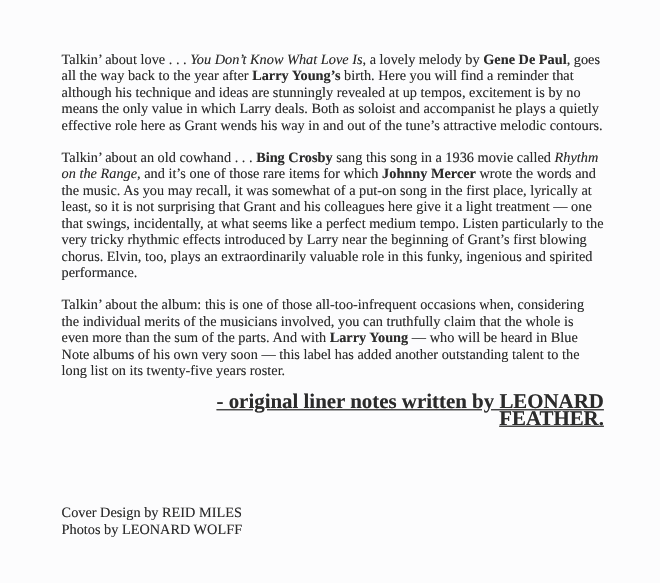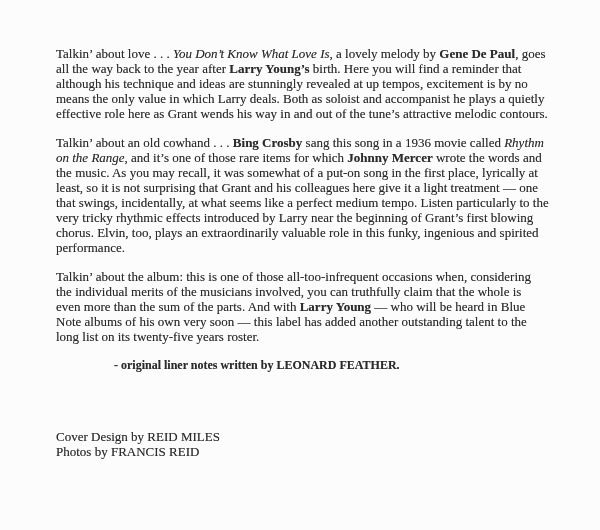--- a/index.html
+++ b/index.html
@@ -31,27 +31,28 @@
   }
   .para {
     margin: 0 0 14px 0;
     padding: 0;
   }
   .seg-normal { font-weight: 400; font-style: normal; }
   .seg-bold   { font-weight: 700; }
   .seg-italic { font-style: italic; }
   .attribution {
     margin: 4px 0 0 58px;
-    text-align: left;
+    text-align: right;
     font-weight: 700;
-    font-size: 12px;
+    font-size: 19px;
     line-height: 15px;
+    text-decoration: underline;
   }
   .credits {
-    margin-top: 56px;
+    margin-top: 70px;
     font-size: 13px;
     line-height: 15px;
   }
   .credit-line {
     margin: 0;
     padding: 0;
   }
 </style>
 </head>
 <body style="background: rgb(252, 252, 253);">
@@ -59,16 +60,16 @@
 <div class="page" style="color: rgb(43, 43, 43);">
   <div class="notes">
     <div>
         <p class="para"><span class="seg-normal">Talkin’ about love . . . </span><span class="seg-italic">You Don’t Know What Love Is</span><span class="seg-normal">, a lovely melody by </span><span class="seg-bold">Gene De Paul</span><span class="seg-normal">, goes all the way back to the year after </span><span class="seg-bold">Larry Young’s</span><span class="seg-normal"> birth. Here you will find a reminder that although his technique and ideas are stunningly revealed at up tempos, excitement is by no means the only value in which Larry deals. Both as soloist and accompanist he plays a quietly effective role here as Grant wends his way in and out of the tune’s attractive melodic contours.</span></p>
         <p class="para"><span class="seg-normal">Talkin’ about an old cowhand . . . </span><span class="seg-bold">Bing Crosby</span><span class="seg-normal"> sang this song in a 1936 movie called </span><span class="seg-italic">Rhythm on the Range</span><span class="seg-normal">, and it’s one of those rare items for which </span><span class="seg-bold">Johnny Mercer</span><span class="seg-normal"> wrote the words and the music. As you may recall, it was somewhat of a put-on song in the first place, lyrically at least, so it is not surprising that Grant and his colleagues here give it a light treatment — one that swings, incidentally, at what seems like a perfect medium tempo. Listen particularly to the very tricky rhythmic effects introduced by Larry near the beginning of Grant’s first blowing chorus. Elvin, too, plays an extraordinarily valuable role in this funky, ingenious and spirited performance.</span></p>
         <p class="para"><span class="seg-normal">Talkin’ about the album: this is one of those all-too-infrequent occasions when, considering the individual merits of the musicians involved, you can truthfully claim that the whole is even more than the sum of the parts. And with </span><span class="seg-bold">Larry Young</span><span class="seg-normal"> — who will be heard in Blue Note albums of his own very soon — this label has added another outstanding talent to the long list on its twenty-five years roster.</span></p>
       </div>
     <div class="attribution">- original liner notes written by LEONARD FEATHER.</div>
     <div class="credits">
         <div class="credit-line">Cover Design by REID MILES</div>
-        <div class="credit-line">Photos by FRANCIS REID</div>
+        <div class="credit-line">Photos by LEONARD WOLFF</div>
       </div>
   </div>
 </div>
 
 </body></html>

